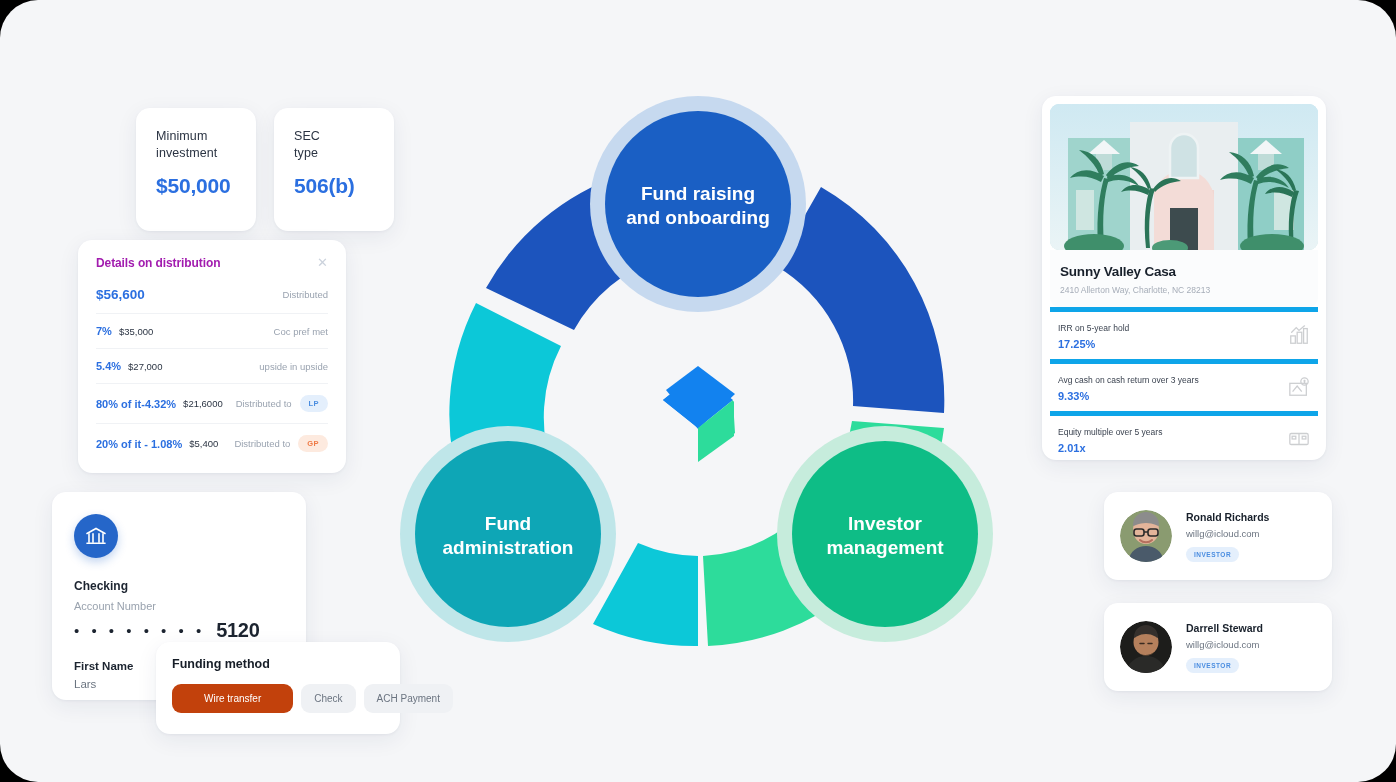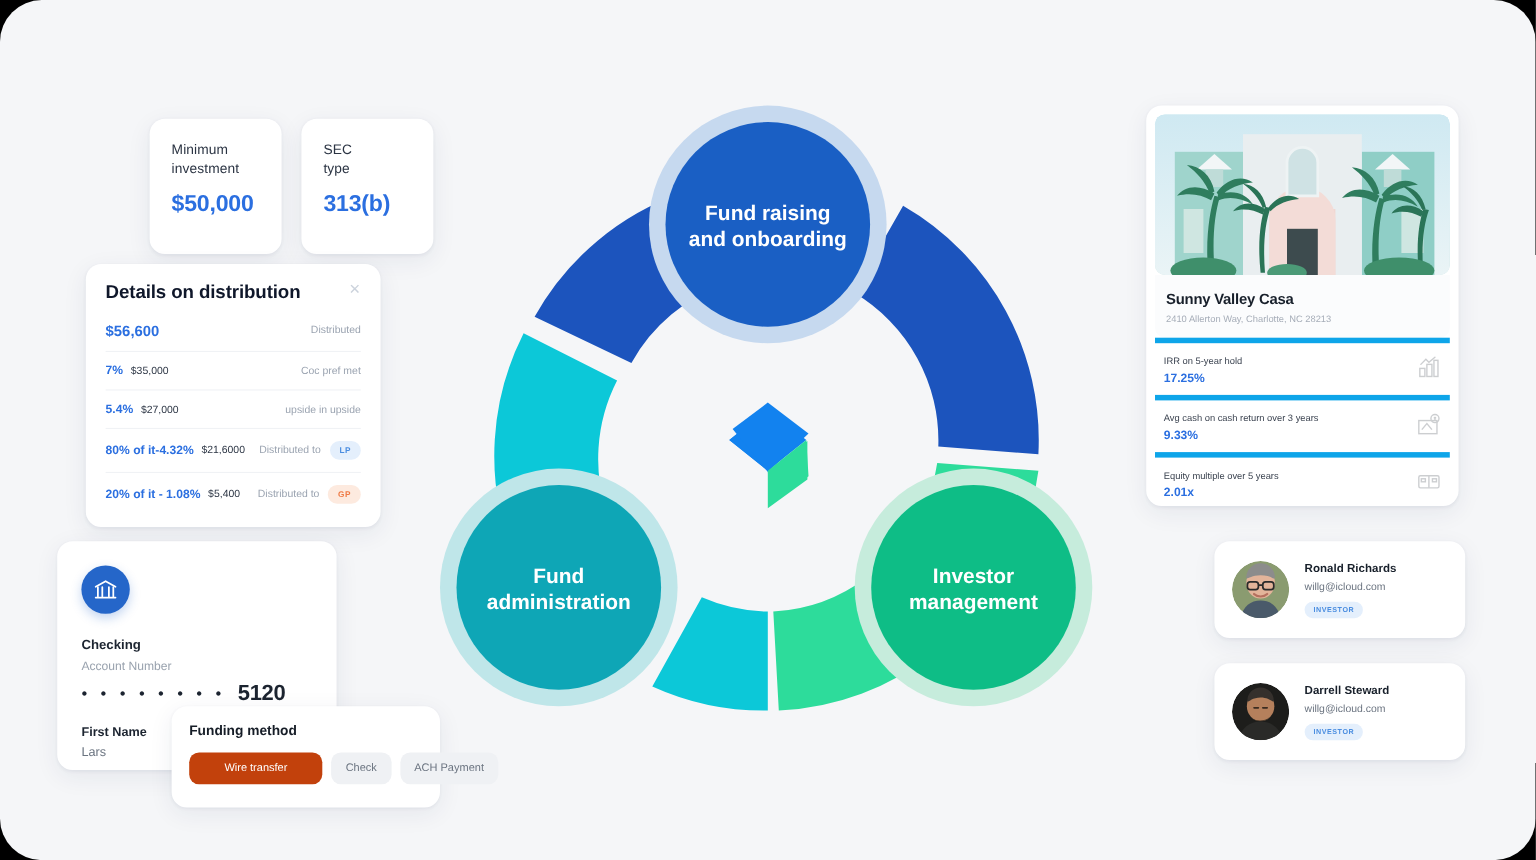--- a/index.html
+++ b/index.html
@@ -37,21 +37,21 @@
   }
   #stat-min { left: 136px; top: 108px; }
   #stat-sec { left: 274px; top: 108px; }
 
   
   #dist { left: 78px; top: 240px; width: 268px; padding: 16px 18px 10px 18px; }
   #dist .head {
     display: flex; align-items: flex-start; justify-content: space-between;
     margin-bottom: 6px;
   }
-  #dist .title { font-size: 17px; font-weight: bold; color: #0f172a; letter-spacing: -.1px; }
+  #dist .title { font-size: 12px; font-weight: bold; color: #a21caf; letter-spacing: -.1px; }
   #dist .x { font-size: 13px; color: #cbd2dc; line-height: 1; cursor: pointer; }
   .drow {
     display: flex; align-items: center;
     padding: 11px 0 11px 0;
     border-bottom: 1px solid #f0f2f5;
     font-size: 10px;
   }
   .drow:last-child { border-bottom: none; }
   .drow .pct { color: #2b6fe0; font-weight: bold; font-size: 11px; white-space: nowrap; }
   .drow .amt { color: #2b3443; font-size: 9.5px; margin-left: 7px; white-space: nowrap; }
@@ -144,21 +144,21 @@
       <span>investment</span>
     </div>
     <div class="val">$50,000</div>
   </div>
 
   <div class="card stat" id="stat-sec">
     <div class="lbl">
       <span>SEC</span><br>
       <span>type</span>
     </div>
-    <div class="val">313(b)</div>
+    <div class="val">506(b)</div>
   </div>
 
   <div class="card" id="dist">
     <div class="head">
       <div class="title">Details on distribution</div>
       <div class="x">✕</div>
     </div>
 
     <div class="drow big">
       <span class="pct">$56,600</span>

